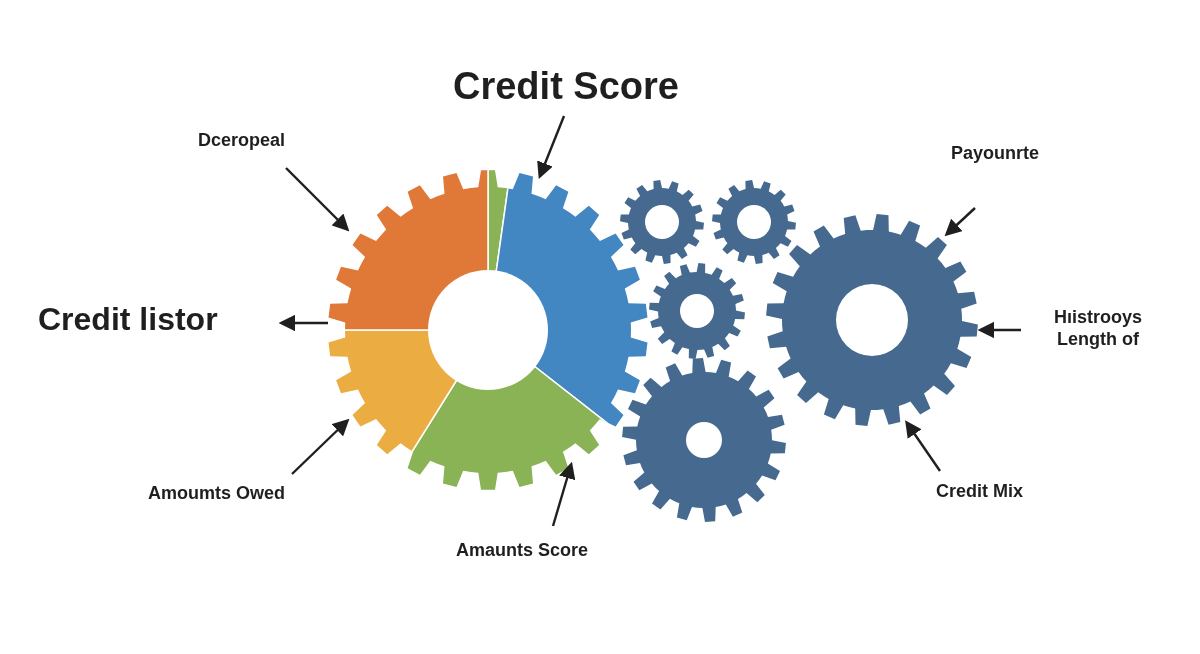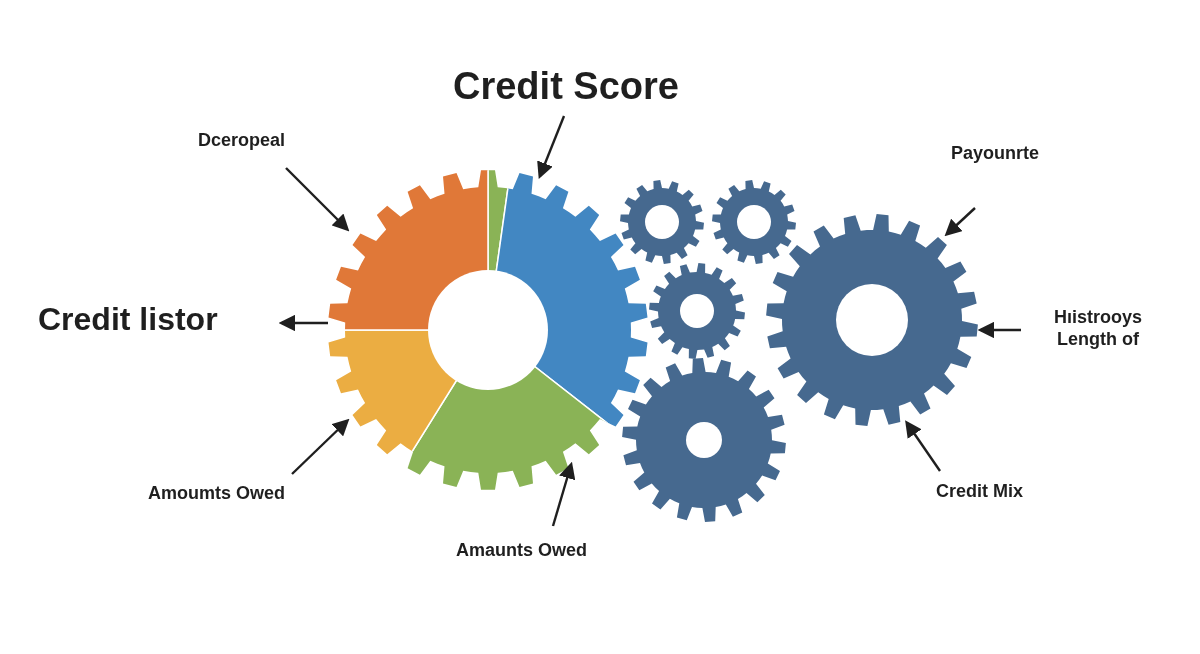--- a/index.html
+++ b/index.html
@@ -71,21 +71,21 @@
     <line x1="975" y1="208" x2="947" y2="234" marker-end="url(#arrowhead)"></line>
     <line x1="1021" y1="330" x2="981" y2="330" marker-end="url(#arrowhead)"></line>
     <line x1="940" y1="471" x2="907" y2="423" marker-end="url(#arrowhead)"></line>
   </g>
 </svg>
 
 <div class="label title" style="left:453px; top:64px;">Credit Score</div>
 <div class="label mid" style="left:198px; top:130px;">Dceropeal</div>
 <div class="label big" style="left:38px; top:300px;">Credit listor</div>
 <div class="label mid" style="left:148px; top:483px;">Amoumts Owed</div>
-<div class="label mid" style="left:456px; top:540px;">Amaunts Owed</div>
+<div class="label mid" style="left:456px; top:540px;">Amaunts Score</div>
 <div class="label mid center" style="left:920px; top:143px; width:150px;">
   <div>Payounrte</div>
 </div>
 <div class="label mid center" style="left:1018px; top:307px; width:160px;">
   <div>Hıistrooys</div>
   <div>Length of</div>
 </div>
 <div class="label mid" style="left:936px; top:481px;text-align:center;">Credit Mix</div>
 
 </body></html>

